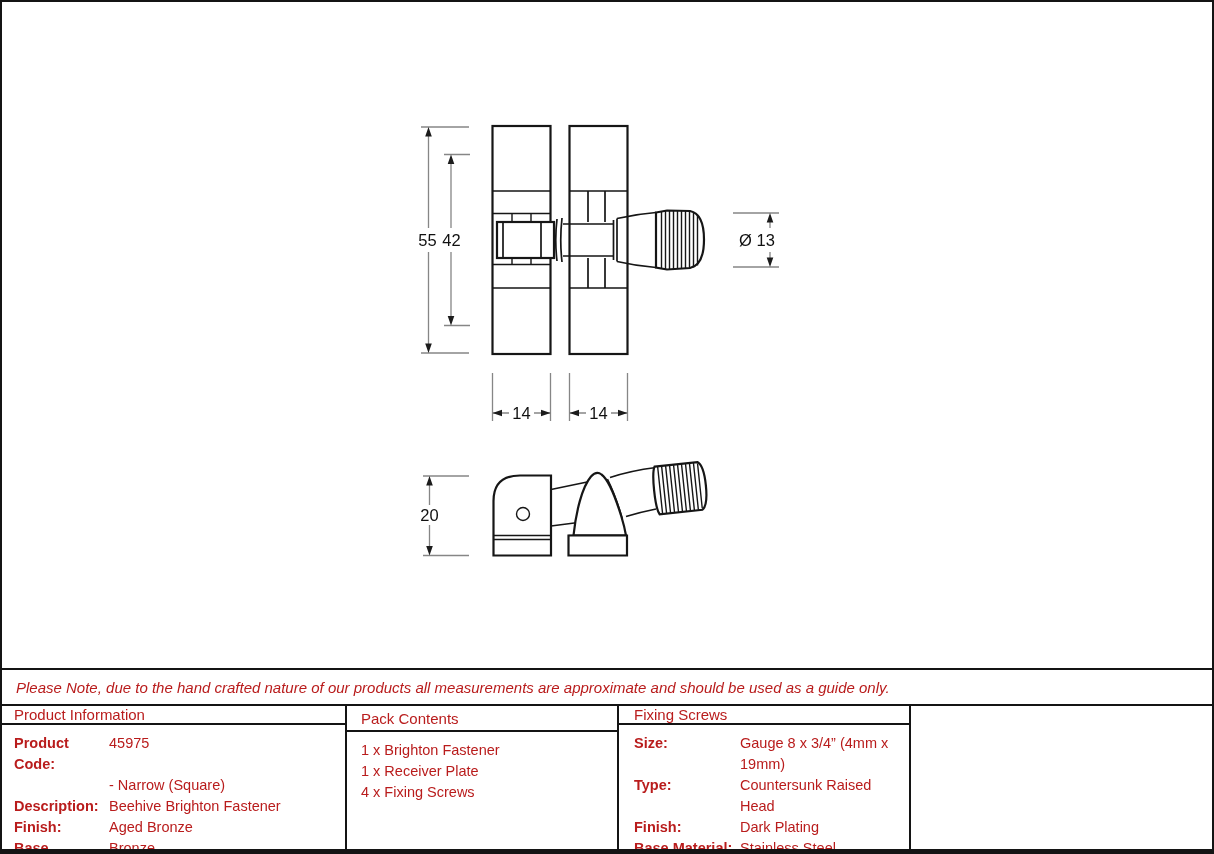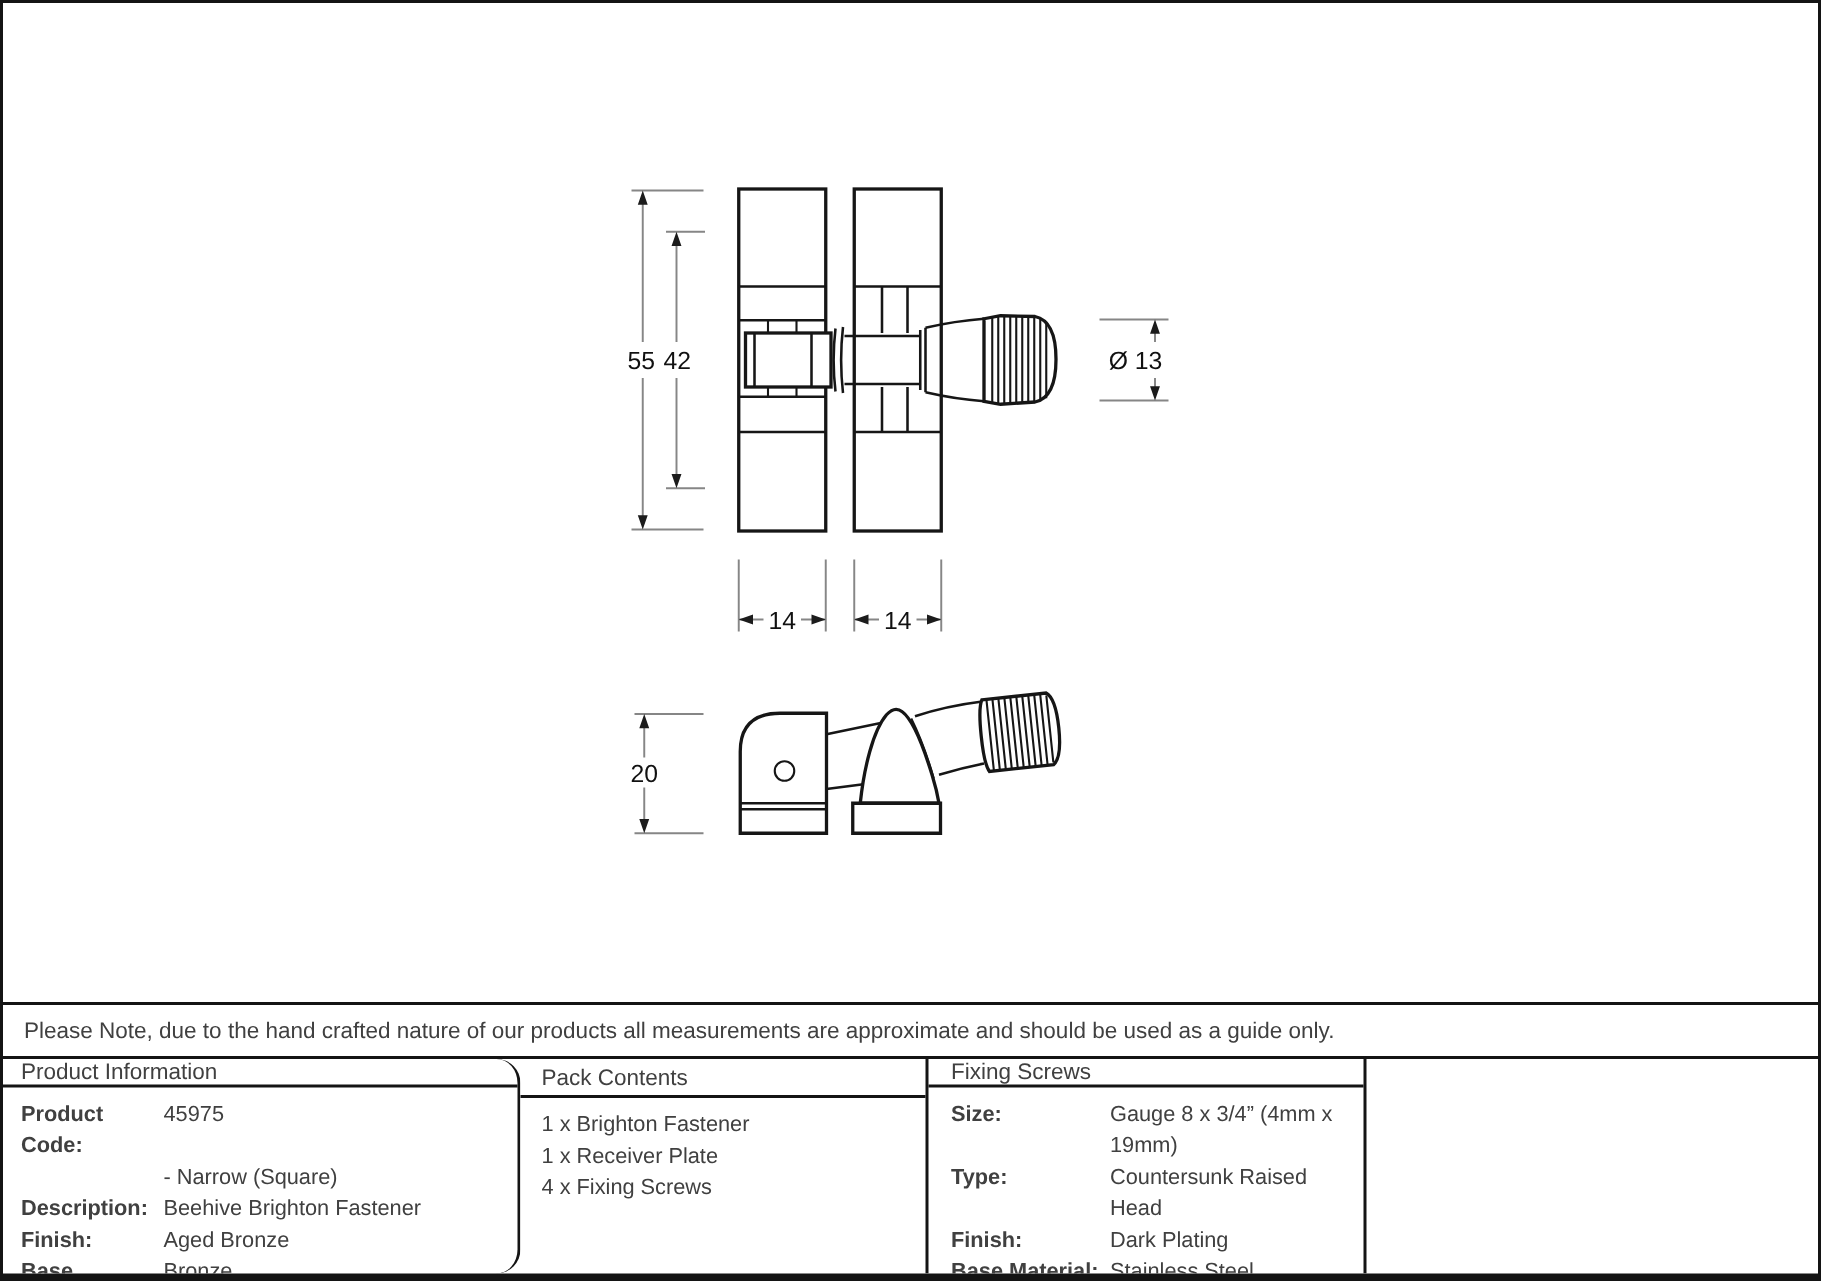--- a/index.html
+++ b/index.html
@@ -3,34 +3,34 @@
 <meta charset="utf-8">
 <style>
   html,body{margin:0;padding:0;background:#fff;}
   .page{
     position:relative;
     width:1214px;height:854px;
     box-sizing:border-box;
     border:2px solid #141414;
     border-bottom:5px solid #141414;
     background:#fff;
-    color:#404040;
+    color:#b91c1c;
     font-family:"Liberation Sans",sans-serif;
     overflow:hidden;
   }
   .drawing-area{height:666px;border-bottom:2px solid #141414;position:relative;}
   .drawing-area svg{display:block;}
   .note-row{
     height:34px;border-bottom:2px solid #141414;
     display:flex;align-items:center;
-    padding-left:14px;font-size:15px;
+    padding-left:14px;font-size:15px;font-style:italic;
   }
   .info-table{display:flex;height:143px;}
   .col{box-sizing:border-box;border-right:2px solid #141414;display:flex;flex-direction:column;}
-  .col1{width:345px;border-radius:16px;}
+  .col1{width:345px;}
   .col2{width:272px;}
   .col3{width:292px;}
   .col-logo{width:212px;border-right:none;align-items:center;justify-content:center;}
   .col-header{
     height:26px;box-sizing:border-box;border-bottom:2px solid #141414;
     display:flex;align-items:center;font-size:15px;
   }
   .c1pad{padding-left:12px;}
   .c2pad{padding-left:14px;}
   .c3pad{padding-left:15px;}

